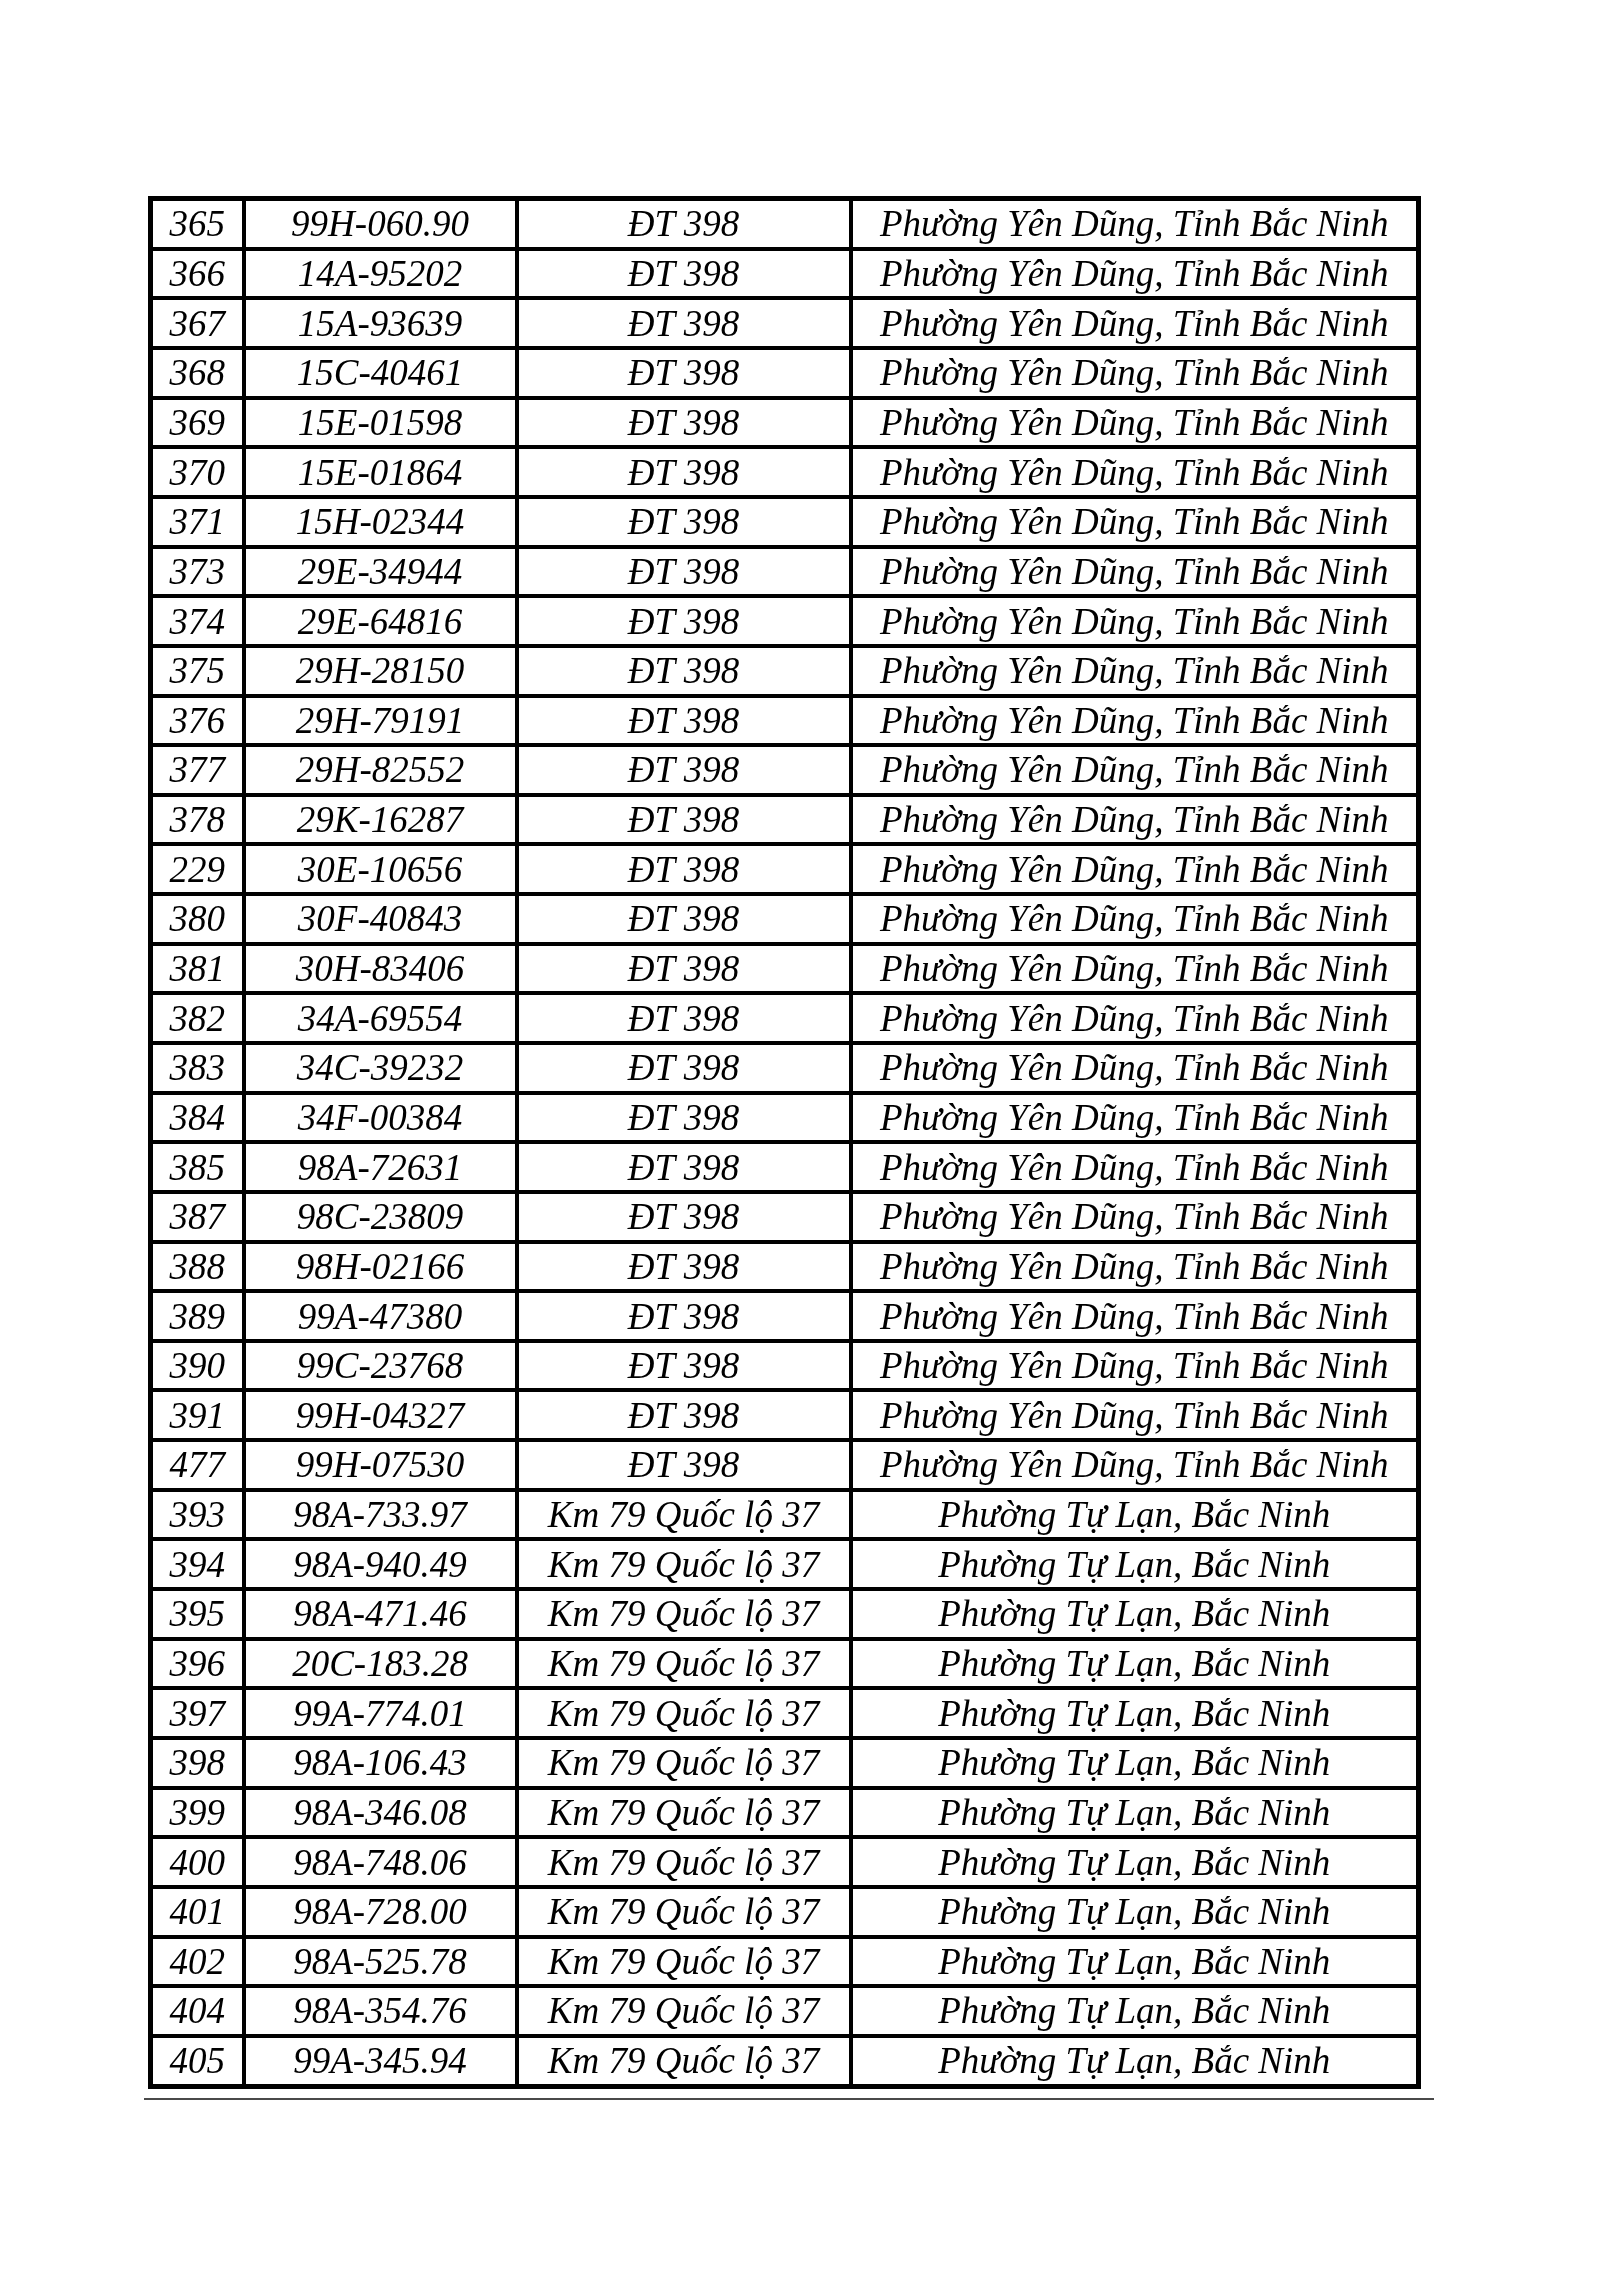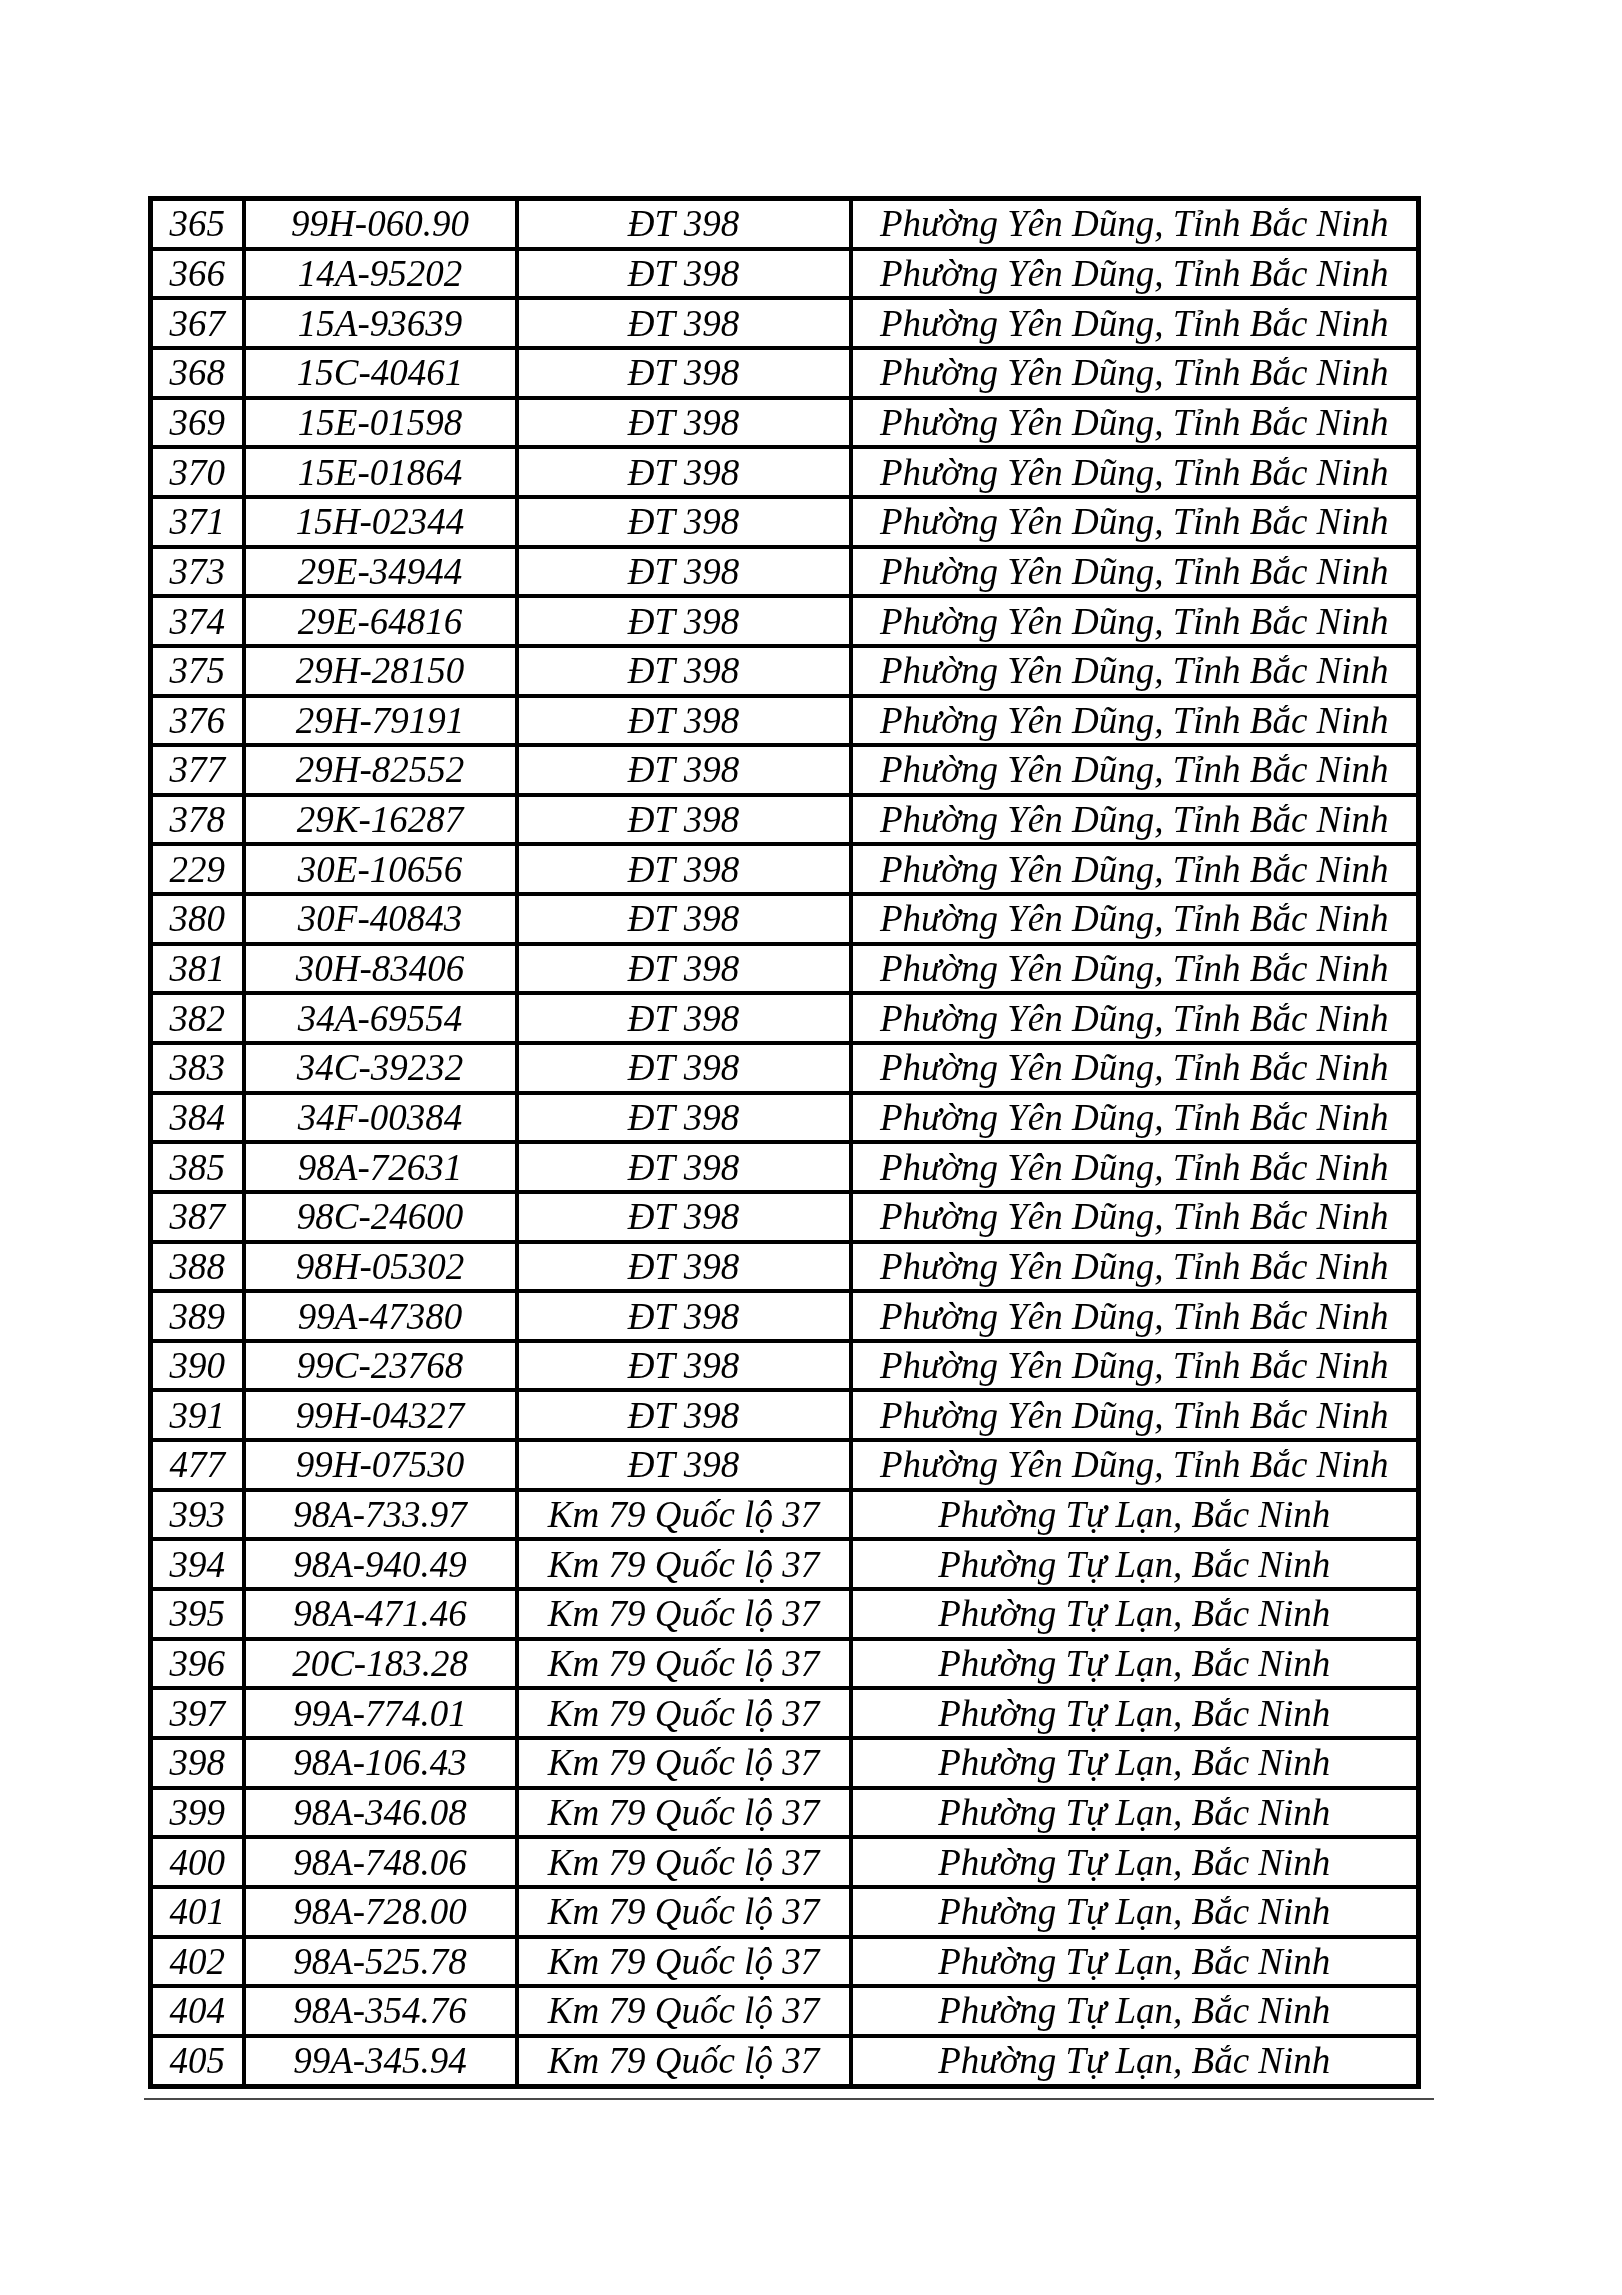--- a/index.html
+++ b/index.html
@@ -200,28 +200,28 @@
   <tr>
     <td>385</td>
     <td>98A-72631</td>
     <td>ĐT 398</td>
     <td>Phường Yên Dũng, Tỉnh Bắc Ninh</td>
   </tr>
 
 
   <tr>
     <td>387</td>
-    <td>98C-24600</td>
+    <td>98C-23809</td>
     <td>ĐT 398</td>
     <td>Phường Yên Dũng, Tỉnh Bắc Ninh</td>
   </tr>
 
   <tr>
     <td>388</td>
-    <td>98H-05302</td>
+    <td>98H-02166</td>
     <td>ĐT 398</td>
     <td>Phường Yên Dũng, Tỉnh Bắc Ninh</td>
   </tr>
 
   <tr>
     <td>389</td>
     <td>99A-47380</td>
     <td>ĐT 398</td>
     <td>Phường Yên Dũng, Tỉnh Bắc Ninh</td>
   </tr>

